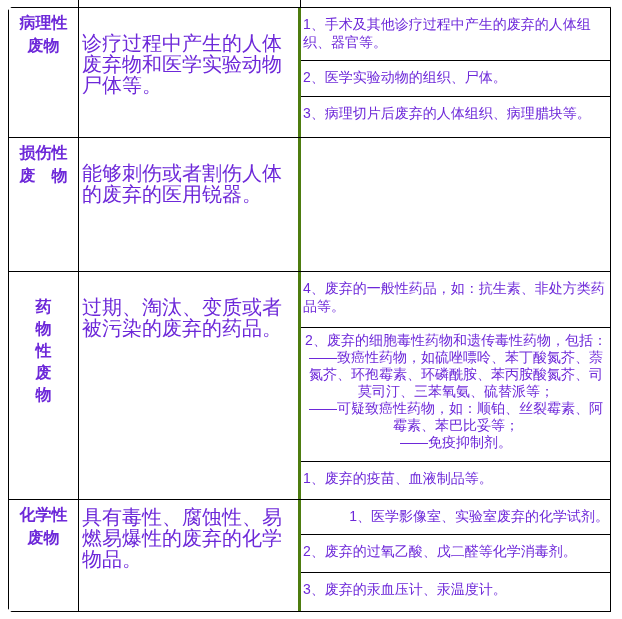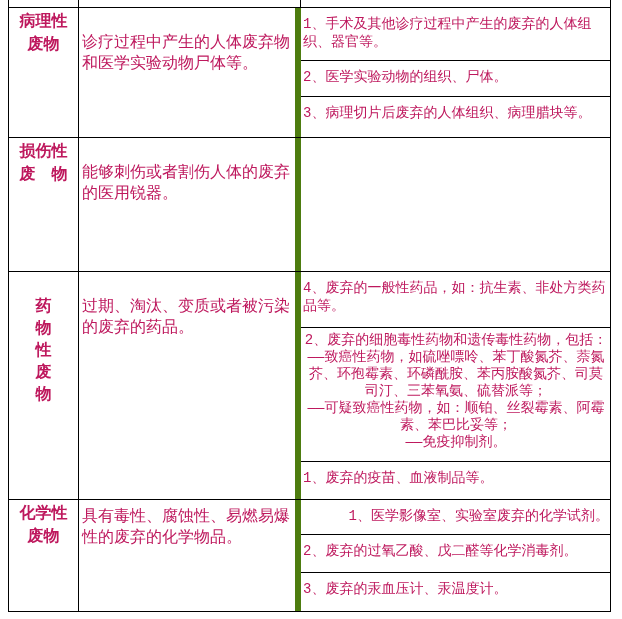--- a/index.html
+++ b/index.html
@@ -1,36 +1,37 @@
 <!DOCTYPE html>
 <html><head>
 <meta charset="utf-8">
 <style>
   html,body{margin:0;padding:0;background:#ffffff;}
   .page{
     position:relative;width:622px;height:619px;background:#ffffff;
-    color:#be185d;font-family:Liberation Mono, monospace;
+    color:#6d28d9;font-family:Liberation Sans, sans-serif;
     overflow:hidden;
+    border-radius:31px;
   }
   .tbl{
     position:absolute;left:8px;top:0;width:603px;box-sizing:border-box;
     border-left:1px solid #000;border-right:1px solid #000;border-bottom:1px solid #000;
   }
   .sliver{display:flex;height:8px;border-bottom:1px solid #000;box-sizing:border-box;}
   .row{display:flex;box-sizing:border-box;border-bottom:1px solid #000;}
   .row.last{border-bottom:none;}
   .c1{
     width:70px;box-sizing:border-box;border-right:1px solid #000;overflow:hidden;
     font-weight:bold;font-size:16px;line-height:23px;text-align:center;
     padding-top:3px;white-space:pre-line;
   }
   .c1.vert{line-height:22px;padding-top:24px;}
   .c2{
-    width:222px;box-sizing:border-box;border-right:6px solid #4d7c0f;overflow:hidden;
-    font-size:16px;line-height:21px;padding:25px 3px 0 3px;
+    width:222px;box-sizing:border-box;border-right:3px solid #4d7c0f;overflow:hidden;
+    font-size:20px;line-height:21px;padding:25px 3px 0 3px;
   }
   .c2.pt8{padding-top:7px;}
   .c3{flex:1;display:flex;flex-direction:column;min-width:0;}
   .item{
     box-sizing:border-box;border-bottom:1px solid #000;overflow:hidden;
     font-size:14px;line-height:18px;padding:7px 1px 0 2px;white-space:pre-wrap;
   }
   .item.ilast{border-bottom:none;}
   .item.dense{line-height:17px;padding-top:4px;text-align:center;}
   .r1{height:130px;} .r1 .i1{height:53px;} .r1 .i2{height:36px;} .r1 .i3{height:40px;}

